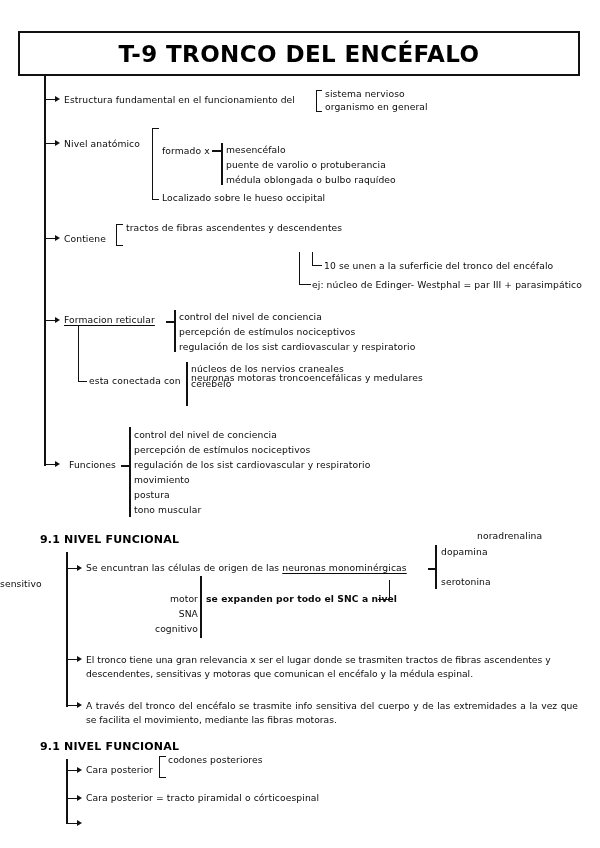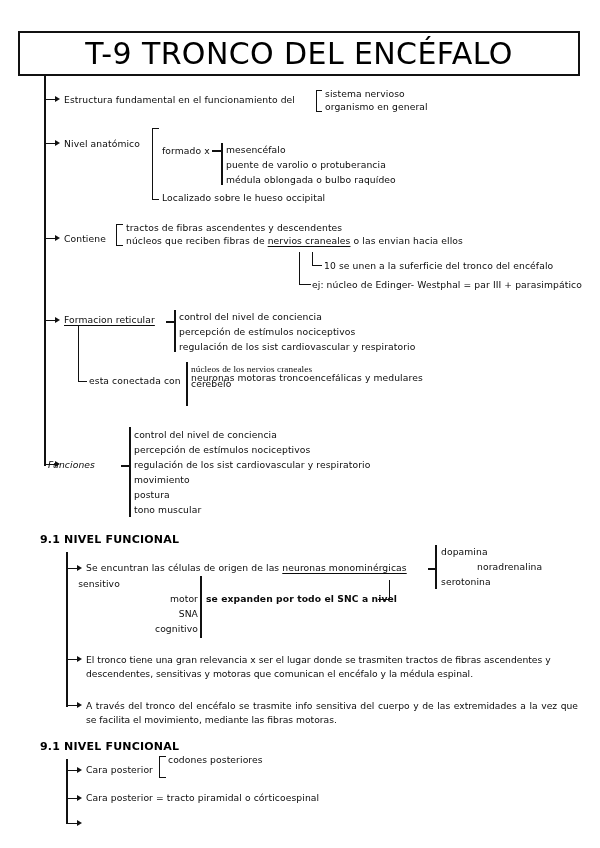--- a/index.html
+++ b/index.html
@@ -14,21 +14,21 @@
   .txt{position:absolute;white-space:nowrap;font-size:9.2px;line-height:12px;letter-spacing:.1px;}
   .ul{text-decoration:underline;text-underline-offset:1.5px;}
 
   
   .title-box{
     position:absolute;left:18px;top:31px;width:562px;height:45px;
     border:2px solid #111;box-sizing:border-box;background:#fff;
     display:flex;align-items:center;justify-content:center;
   }
   .title-box .t{
-    font-size:30px;font-weight:normal;letter-spacing:.4px;color:#000;
+    font-size:23px;font-weight:bold;letter-spacing:.4px;color:#000;
     font-family:"DejaVu Sans","Liberation Sans",sans-serif;
   }
 
   
   .v{position:absolute;width:1.6px;background:#111;}
   .h{position:absolute;height:1.6px;background:#111;}
   .h.thin{height:1.3px;}
 
   
   .arrow{position:absolute;width:0;height:0;
@@ -86,50 +86,47 @@
   <div class="txt" style="left:226px;top:159px;">puente de varolio o protuberancia</div>
   <div class="txt" style="left:226px;top:174px;">médula oblongada o bulbo raquídeo</div>
 
   <div class="h thin" style="left:44px;top:238px;width:12px;"></div>
   <div class="arrow" style="left:55px;top:235px;"></div>
   <div class="txt" style="left:64px;top:233px;">Contiene</div>
 
   <div class="brk" style="left:116px;top:224px;width:7px;height:22px;"></div>
   <div class="txt" style="left:126px;top:222px;">tractos de fibras ascendentes y descendentes</div>
 
-  <div class="txt" style="left:126px;top:235px;">
-    <span>núcleos que reciben fibras de </span><span class="ul">nervios craneales</span><span> o las envian hacia ellos</span>
-  </div>
 
   <div class="elbow" style="left:299px;top:252px;width:12px;height:33px;"></div>
   <div class="elbow" style="left:312px;top:252px;width:10px;height:14px;"></div>
   <div class="txt" style="left:324px;top:260px;">10 se unen a la suferficie del tronco del encéfalo</div>
   <div class="txt" style="left:312px;top:279px;">ej: núcleo de Edinger- Westphal = par III + parasimpático</div>
 
   <div class="h thin" style="left:44px;top:320px;width:12px;"></div>
   <div class="arrow" style="left:55px;top:317px;"></div>
   <div class="txt ul" style="left:64px;top:314px;">Formacion reticular</div>
 
   <div class="tick" style="left:166px;top:321px;width:9px;"></div>
   <div class="rule" style="left:174px;top:310px;height:42px;"></div>
   <div class="txt" style="left:179px;top:311px;">control del nivel de conciencia</div>
   <div class="txt" style="left:179px;top:326px;">percepción de estímulos nociceptivos</div>
   <div class="txt" style="left:179px;top:341px;">regulación de los sist cardiovascular y respiratorio</div>
 
   <div class="elbow" style="left:78px;top:326px;width:9px;height:56px;"></div>
   <div class="txt" style="left:89px;top:375px;">esta conectada con</div>
 
   <div class="rule" style="left:186px;top:362px;height:44px;"></div>
-  <div class="txt" style="left:191px;top:363px;font-family:Liberation Serif, serif;">núcleos de los nervios craneales</div>
+  <div class="txt" style="left:191px;top:363px;">núcleos de los nervios craneales</div>
   <div class="txt" style="left:191px;top:378px;">cerebelo</div>
   <div class="txt" style="left:191px;top:372px;">neuronas motoras troncoencefálicas y medulares</div>
 
   <div class="h thin" style="left:44px;top:464px;width:12px;"></div>
   <div class="arrow" style="left:55px;top:461px;"></div>
-  <div class="txt" style="left:48px;top:459px;font-style:italic;">Funciones</div>
+  <div class="txt" style="left:69px;top:459px;">Funciones</div>
 
   <div class="tick" style="left:121px;top:465px;width:9px;"></div>
   <div class="rule" style="left:129px;top:427px;height:90px;"></div>
   <div class="txt" style="left:134px;top:429px;">control del nivel de conciencia</div>
   <div class="txt" style="left:134px;top:444px;">percepción de estímulos nociceptivos</div>
   <div class="txt" style="left:134px;top:459px;">regulación de los sist cardiovascular y respiratorio</div>
   <div class="txt" style="left:134px;top:474px;">movimiento</div>
   <div class="txt" style="left:134px;top:489px;">postura</div>
   <div class="txt" style="left:134px;top:504px;">tono muscular</div>
 
@@ -139,25 +136,25 @@
 
   <div class="h thin" style="left:66px;top:568px;width:12px;"></div>
   <div class="arrow" style="left:77px;top:565px;"></div>
   <div class="txt" style="left:86px;top:562px;">
     <span>Se encuntran las células de origen de las </span><span class="ul">neuronas monominérgicas</span>
   </div>
 
   <div class="tick" style="left:428px;top:568px;width:8px;"></div>
   <div class="rule" style="left:435px;top:545px;height:44px;"></div>
   <div class="txt" style="left:441px;top:546px;">dopamina</div>
-  <div class="txt" style="left:441px;top:561px;padding-left:36px;">noradrenalina</div>
+  <div class="txt" style="left:441px;top:530px;padding-left:36px;">noradrenalina</div>
   <div class="txt" style="left:441px;top:576px;">serotonina</div>
 
   <div class="rule" style="left:200px;top:576px;height:62px;"></div>
-  <div class="txt" style="left:0;top:578px;width:198px;text-align:center;">sensitivo</div>
+  <div class="txt" style="left:0;top:578px;width:198px;text-align:left;">sensitivo</div>
   <div class="txt" style="left:0;top:593px;width:198px;text-align:right;">motor</div>
   <div class="txt" style="left:0;top:608px;width:198px;text-align:right;">SNA</div>
   <div class="txt" style="left:0;top:623px;width:198px;text-align:right;">cognitivo</div>
 
   <div class="txt" style="left:206px;top:593px;font-weight:bold;">se expanden por todo el SNC a nivel</div>
   <div class="elbow-r" style="left:378px;top:580px;width:12px;height:20px;"></div>
 
   <div class="h thin" style="left:66px;top:659px;width:12px;"></div>
   <div class="arrow" style="left:77px;top:656px;"></div>
   <div class="para" style="left:86px;top:653px;width:492px;">El tronco tiene una gran relevancia x ser el lugar donde se trasmiten tractos de fibras ascendentes y descendentes, sensitivas y motoras que comunican el encéfalo y la médula espinal.</div>

